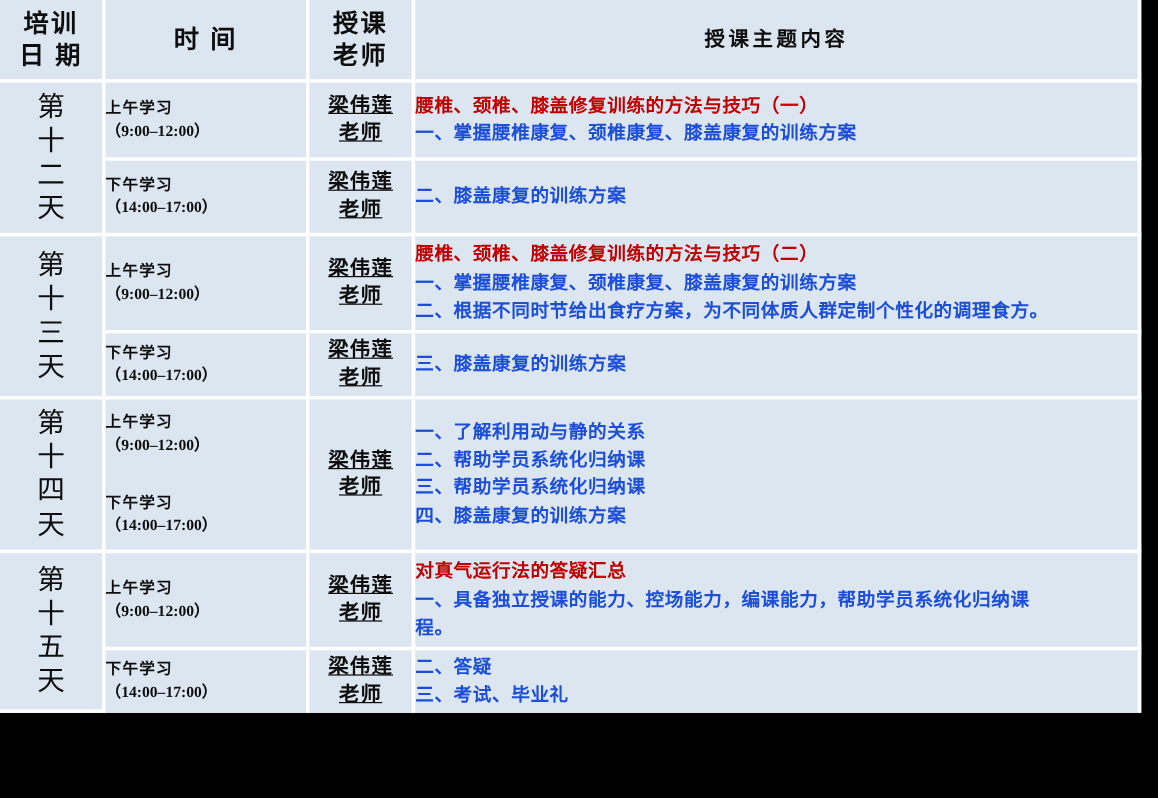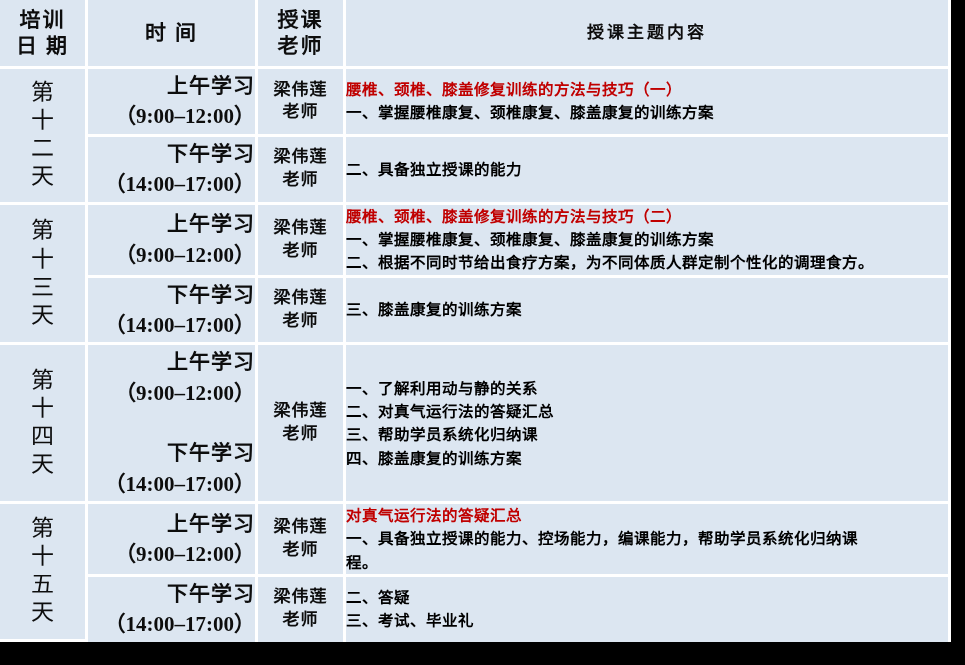--- a/index.html
+++ b/index.html
@@ -58,60 +58,61 @@
     text-align: center;
     font-size: 23px;
     line-height: 1.22;
     color: #0d0d0d;
   }
   .date-stack { display: block; }
   .date-ch { display: block; }
 
   
   .time-cell {
-    text-align: right;
-    font-size: 21px;
+    text-align: left;
+    font-size: 13px;
     line-height: 1.45;
     font-weight: bold;
     color: #0d0d0d;
   }
   .time-block { display: block; padding: 2px 0; }
   .time-block + .time-block { margin-top: 26px; }
   .time-label { display: block; letter-spacing: 1px; }
   .time-range { display: block; letter-spacing: 0px; }
 
   
   .teacher-cell {
     text-align: center;
     font-size: 17px;
     line-height: 1.35;
     font-weight: bold;
     color: #0d0d0d;
     letter-spacing: 1px;
+    text-decoration: underline;
   }
   .teacher-line { display: block; }
 
   
   .topic-cell {
     text-align: left;
     padding: 6px 8px 6px 10px;
     font-size: 15.5px;
     line-height: 1.5;
     font-weight: bold;
     color: #0d0d0d;
   }
   .topic-title {
     display: block;
     color: #c00000;
     font-weight: bold;
     letter-spacing: 0.5px;
   }
   .topic-line {
     display: block;
-    color: #000000;
+    color: #1d4ed8;
     font-weight: bold;
     letter-spacing: 0.5px;
   }
 
   .last-row td { border-bottom: none; }
   .last-col { border-right: none; }
 </style>
 </head>
 <body>
 
@@ -170,21 +171,21 @@
           <span class="time-block">
             <span class="time-label">下午学习</span>
             <span class="time-range">（14:00–17:00）</span>
           </span>
         </td>
         <td class="teacher-cell">
           <span class="teacher-line">梁伟莲</span>
           <span class="teacher-line">老师</span>
         </td>
         <td class="topic-cell last-col">
-          <span class="topic-line">二、具备独立授课的能力</span>
+          <span class="topic-line">二、膝盖康复的训练方案</span>
         </td>
       </tr>
       <tr>
         <td class="date-cell" rowspan="2">
           <span class="date-stack">
             <span class="date-ch">第</span>
             <span class="date-ch">十</span>
             <span class="date-ch">三</span>
             <span class="date-ch">天</span>
           </span>
@@ -238,21 +239,21 @@
             <span class="time-label">下午学习</span>
             <span class="time-range">（14:00–17:00）</span>
           </span>
         </td>
         <td class="teacher-cell">
           <span class="teacher-line">梁伟莲</span>
           <span class="teacher-line">老师</span>
         </td>
         <td class="topic-cell last-col">
           <span class="topic-line">一、了解利用动与静的关系</span>
-          <span class="topic-line">二、对真气运行法的答疑汇总</span>
+          <span class="topic-line">二、帮助学员系统化归纳课</span>
           <span class="topic-line">三、帮助学员系统化归纳课</span>
           <span class="topic-line">四、膝盖康复的训练方案</span>
         </td>
       </tr>
       <tr>
         <td class="date-cell" rowspan="2">
           <span class="date-stack">
             <span class="date-ch">第</span>
             <span class="date-ch">十</span>
             <span class="date-ch">五</span>

